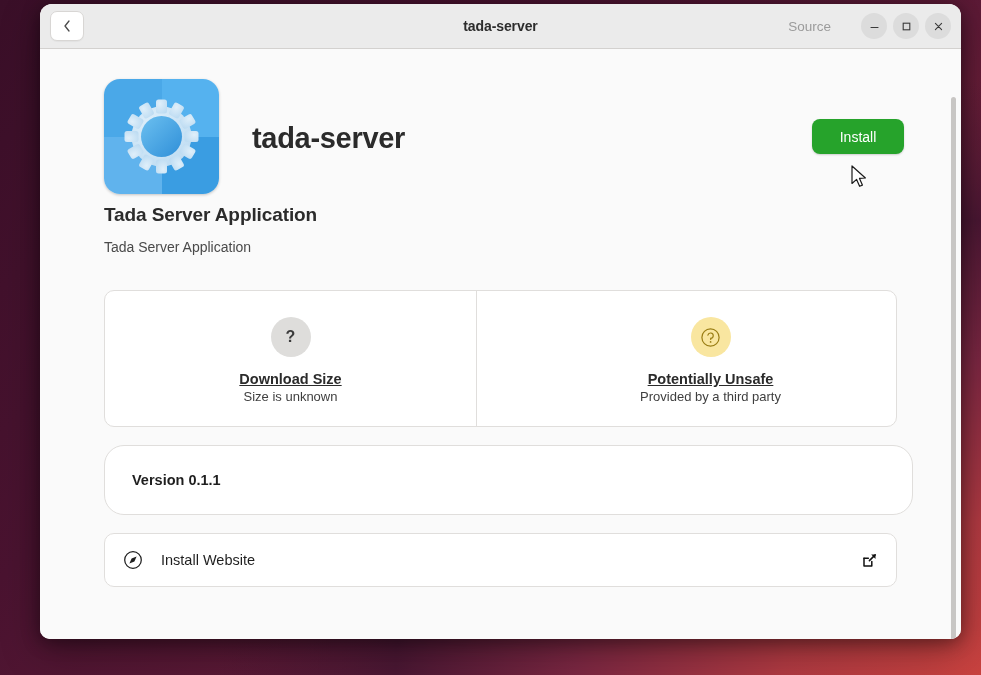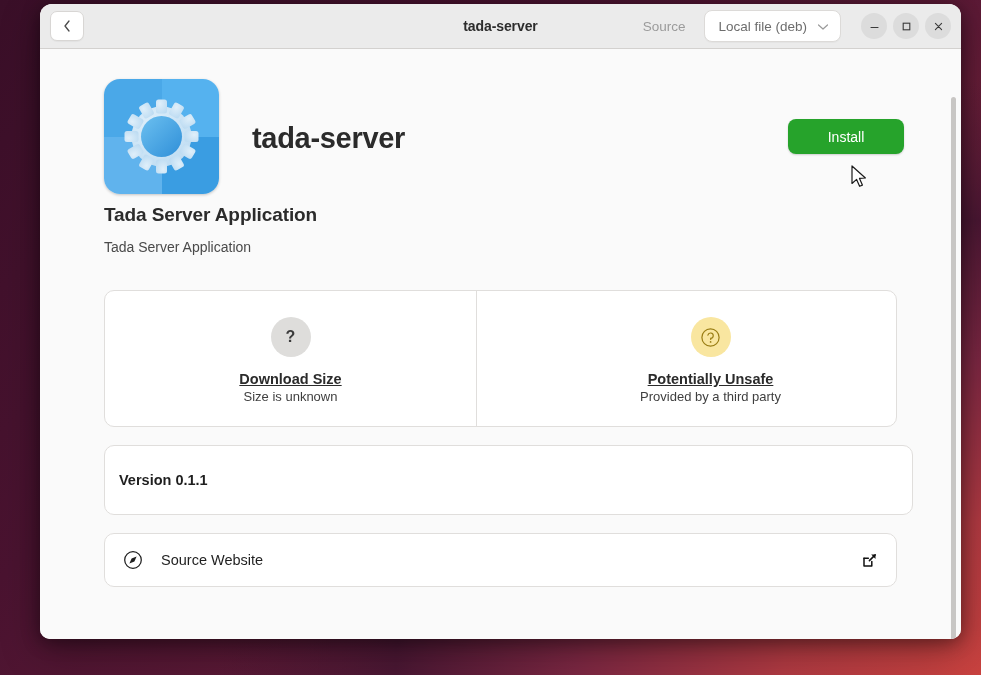--- a/index.html
+++ b/index.html
@@ -140,21 +140,21 @@
     margin-left: 33px;
     margin-top: 43px;
     letter-spacing: -0.3px;
   }
   .install-wrap { margin-left: auto; margin-top: 40px; }
   .install-btn {
     background: #26a32b;
     color: #ffffff;
     border: none;
     border-radius: 8px;
-    width: 116px;
+    width: 92px;
     height: 35px;
     font-size: 14px;
     font-family: "Liberation Sans", sans-serif;
     cursor: pointer;
     box-shadow: 0 1px 2px rgba(0,0,0,0.18);
   }
 
   .summary {
     padding-left: 40px;
     padding-right: 33px;
@@ -198,22 +198,22 @@
   }
   .badge.grey { background: #dedddb; color: #3b3b3b; font-weight: bold; font-size: 16px; }
   .badge.yellow { background: #f9e6a0; color: #9a7d14; }
   .card-title { font-size: 14.5px; font-weight: bold; color: #2b2b2b; text-decoration: underline; }
   .card-sub { font-size: 13px; color: #3f3f3f; margin-top: 2px; }
 
   .versionbox {
     margin: 18px 24px 0 40px;
     background: #ffffff;
     border: 1px solid #e0dedc;
-    border-radius: 10px;
-    padding: 26px 20px 26px 14px;
+    border-radius: 20px;
+    padding: 26px 20px 26px 27px;
   }
   .version-title { font-size: 14.5px; font-weight: bold; color: #1f1f1f; }
   .version-sub { font-size: 14px; color: #6e6e6e; margin-top: 12px; }
 
   .linkrow {
     margin: 18px 40px 0 40px;
     background: #ffffff;
     border: 1px solid #e0dedc;
     border-radius: 10px;
     height: 54px;
@@ -260,28 +260,20 @@
         <svg width="12" height="14" viewBox="0 0 12 14">
           <path d="M8 2 L4 7 L8 12" stroke="#4a4a4a" stroke-width="1.3" fill="none" stroke-linecap="round" stroke-linejoin="round"></path>
         </svg>
       </span>
     </div>
 
     <div class="win-title">tada-server</div>
 
     <div class="titlebar-right">
       <span class="source-label">Source</span>
-      <div class="source-select">
-        <span class="source-value">Local file (deb)</span>
-        <span>
-          <svg width="12" height="8" viewBox="0 0 12 8">
-            <path d="M1.5 2 L6 6 L10.5 2" stroke="#9a9a9a" stroke-width="1.2" fill="none" stroke-linecap="round" stroke-linejoin="round"></path>
-          </svg>
-        </span>
-      </div>
       <div class="wc-group">
         <div class="wc">
           <span>
             <svg width="11" height="11" viewBox="0 0 11 11">
                 <path d="M2 6.5 H9" stroke="#3a3a3a" stroke-width="1.1" stroke-linecap="round"></path>
               </svg>
           </span>
         </div>
         <div class="wc">
           <span>
@@ -399,21 +391,21 @@
         <div class="version-title">Version 0.1.1</div>
       </div>
 
       <div class="linkrow">
         <span>
           <svg width="20" height="20" viewBox="0 0 20 20">
             <circle cx="10" cy="10" r="8.3" stroke="#1f1f1f" stroke-width="1.25" fill="none"></circle>
             <path d="M13.6 6.4 L8.6 8.6 L6.4 13.6 L11.4 11.4 Z" fill="#1f1f1f"></path>
           </svg>
         </span>
-        <span class="label">Source Website</span>
+        <span class="label">Install Website</span>
         <span class="ext">
           <svg width="19" height="19" viewBox="0 0 19 19">
             <path d="M4 7.2 V15 H11.8 V10.6" stroke="#111" stroke-width="1.5" fill="none" stroke-linecap="round" stroke-linejoin="round"></path>
             <path d="M4 7.2 H8.4" stroke="#111" stroke-width="1.5" fill="none" stroke-linecap="round"></path>
             <path d="M9.4 9.6 L15.2 3.9" stroke="#111" stroke-width="1.5" stroke-linecap="round"></path>
             <path d="M11.2 3.6 H15.5 V7.9 Z" fill="#111"></path>
           </svg>
         </span>
       </div>
 

